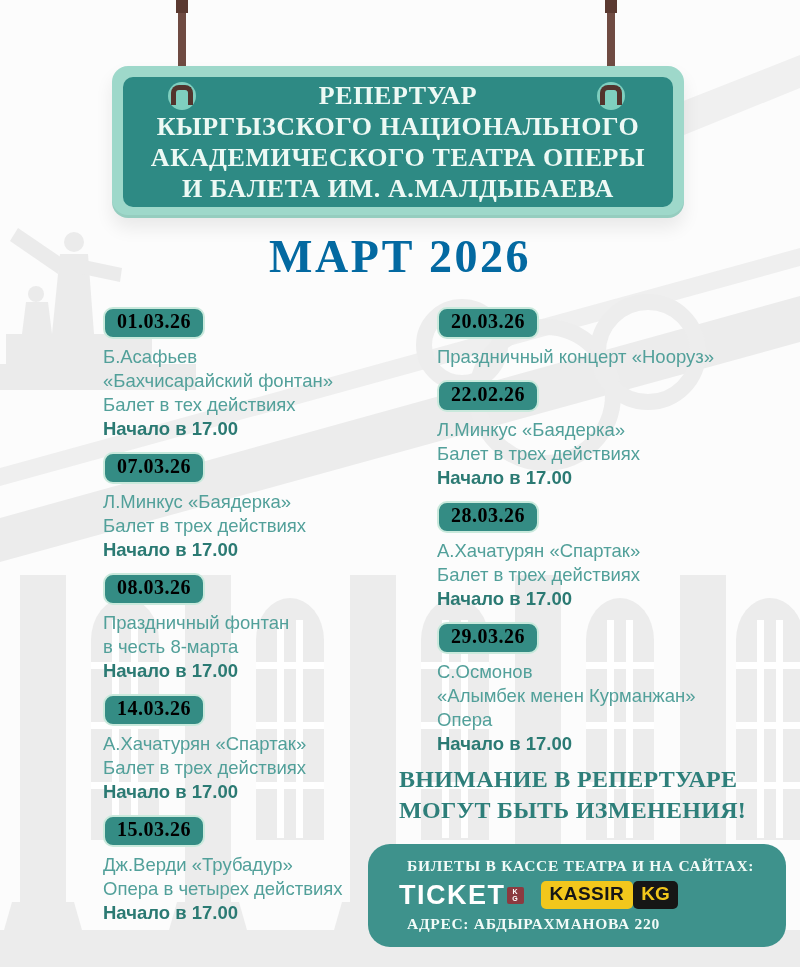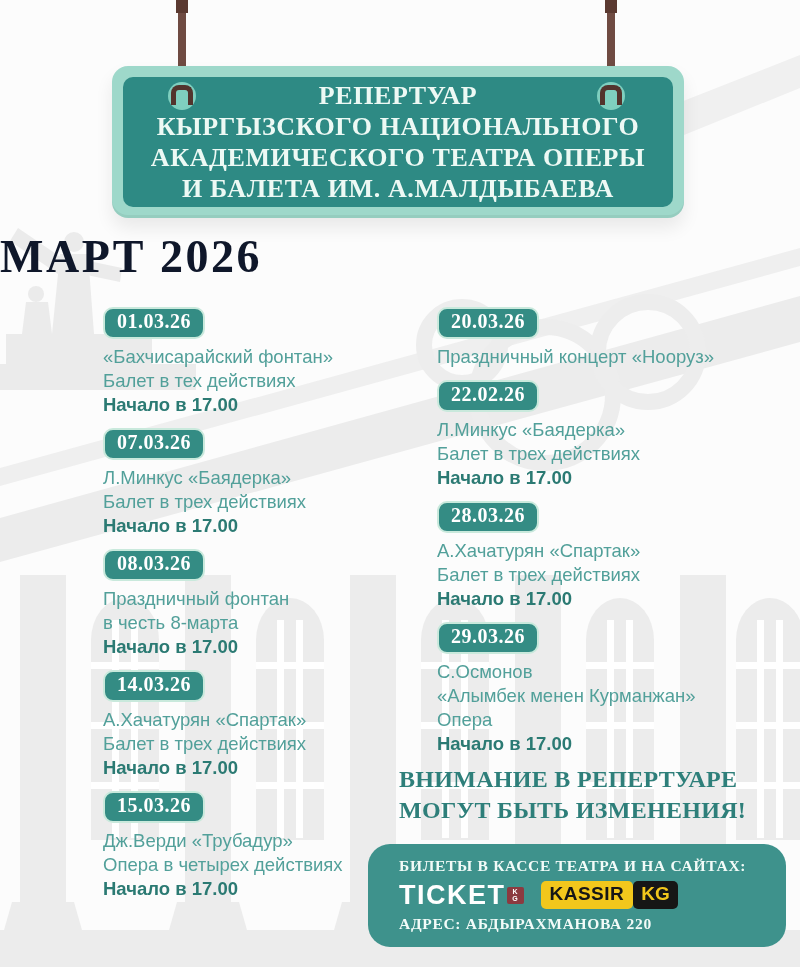--- a/index.html
+++ b/index.html
@@ -34,32 +34,32 @@
     background:#2E8A84; border-radius:10px;
     display:flex; flex-direction:column; justify-content:center; text-align:center;
   }
   .board-line {
     font-family:"Liberation Serif","DejaVu Serif",serif;
     font-weight:700; font-size:26px; line-height:31px;
     color:#EDF9F4; letter-spacing:0.6px;
   }
 
   .month {
-    position:absolute; left:0; top:230px; width:800px; text-align:left;
-    font-family:"Liberation Serif","DejaVu Serif",serif;
-    font-weight:700; font-size:46px; color:#0f172a; letter-spacing:2.5px; z-index:3;
+    position:absolute; left:0; top:230px; width:800px; text-align:center;
+    font-family:"Liberation Serif","DejaVu Serif",serif;
+    font-weight:700; font-size:46px; color:#0369a1; letter-spacing:2.5px; z-index:3;
   }
 
   
   .col { position:absolute; top:307px; z-index:3; }
   .col-left  { left:103px; width:332px; }
   .col-right { left:437px; width:352px; }
   .event { margin-bottom:11px; }
   .ev-badge {
-    display:inline-block; background:#348C84; color:#ffffff;
+    display:inline-block; background:#348C84; color:#000000;
     border:2px solid #C9E9DC; border-radius:10px; padding:1px 12px 4px;
     font-family:"Liberation Serif","DejaVu Serif",serif; font-weight:700; font-size:20px;
     letter-spacing:0.5px; margin-bottom:6px;
   }
   .ev-line  { font-size:18.5px; line-height:24px; color:#52A09A; }
   .ev-start { font-size:18.5px; line-height:24px; font-weight:700; color:#2B7A73; }
 
   
   .notice {
     position:absolute; left:399px; top:764px; width:395px; z-index:3;
@@ -67,21 +67,21 @@
     font-weight:700; font-size:24px; line-height:31px; color:#2E7F7A; letter-spacing:0.3px;
   }
 
   
   .tickets {
     position:absolute; left:368px; top:844px; width:418px; height:103px; box-sizing:border-box;
     background:#3E928C; border-radius:22px; padding:13px 18px 0 31px; z-index:3;
   }
   .tix-head, .tix-addr {
     font-family:"Liberation Serif","DejaVu Serif",serif;
-    font-weight:700; font-size:15.5px; color:#F2FBF8; letter-spacing:0.7px;
+    font-weight:700; font-size:15.5px; color:#F2FBF8; letter-spacing:0.7px;margin-left:8px;
   }
   .logos { display:flex; align-items:center; margin:6px 0 6px; }
   .ticket-word { font-weight:700; font-size:27px; line-height:26px; color:#FFFFFF; letter-spacing:1.5px; }
   .ticket-kg {
     width:17px; height:17px; background:#8C3A40; border-radius:2px;
     display:flex; align-items:center; justify-content:center; margin-left:1px;
   }
   .ticket-kg span {
     display:block; width:7px; word-break:break-all; text-align:center;
     font-weight:700; font-size:7px; line-height:7.5px; color:#FFFFFF;
@@ -172,20 +172,21 @@
   <div class="pin-circle pin-circle-left"></div>
   <div class="pin-circle pin-circle-right"></div>
   <div class="staple staple-left"></div>
   <div class="staple staple-right"></div>
 
   <div class="month">МАРТ 2026</div>
 
   <div class="col col-left">
     <div class="event">
       <span class="ev-badge">01.03.26</span>
+      <div class="ev-line">Б.Асафьев</div>
       <div class="ev-line">«Бахчисарайский фонтан»</div>
       <div class="ev-line">Балет в тех действиях</div>
       <div class="ev-start">Начало в 17.00</div>
     </div>
     <div class="event">
       <span class="ev-badge">07.03.26</span>
       <div class="ev-line">Л.Минкус «Баядерка»</div>
       <div class="ev-line">Балет в трех действиях</div>
       <div class="ev-line"></div>
       <div class="ev-start">Начало в 17.00</div>

